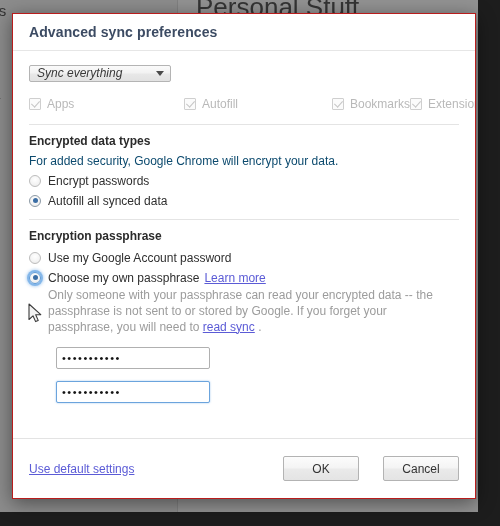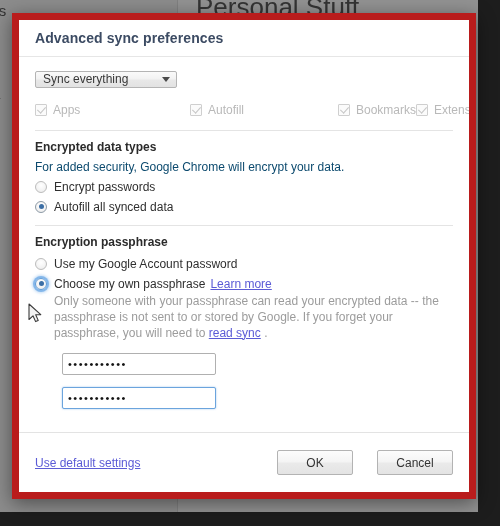--- a/index.html
+++ b/index.html
@@ -77,21 +77,21 @@
 
   
   #dialog {
     position: absolute;
     left: 12px;
     top: 13px;
     width: 464px;
     height: 486px;
     background: #ffffff;
     box-sizing: border-box;
-    border: 7px solid #b91c1c;
+    border: 1px solid #b91c1c;
     box-shadow: 0 4px 18px rgba(0,0,0,0.45);
     display: flex;
     flex-direction: column;
     overflow: hidden;
   }
   #dialog-header {
     height: 37px;
     flex: none;
     border-bottom: 1px solid #e6e6e6;
     background: #ffffff;
@@ -126,20 +126,21 @@
     width: 142px;
     height: 17px;
     padding: 0 6px 0 7px;
     box-sizing: border-box;
     font-size: 12px;
     color: #383838;
     border: 1px solid #b4b4b4;
     border-radius: 2px;
     background: linear-gradient(to bottom, #fafafa 0%, #f2f2f2 48%, #e8e8e8 52%, #e2e2e2 100%);
     cursor: default;
+    font-style: italic;
   }
   .caret {
     width: 0; height: 0;
     border-left: 4px solid transparent;
     border-right: 4px solid transparent;
     border-top: 5px solid #4a4a4a;
     margin-left: 8px;
   }
 
   

